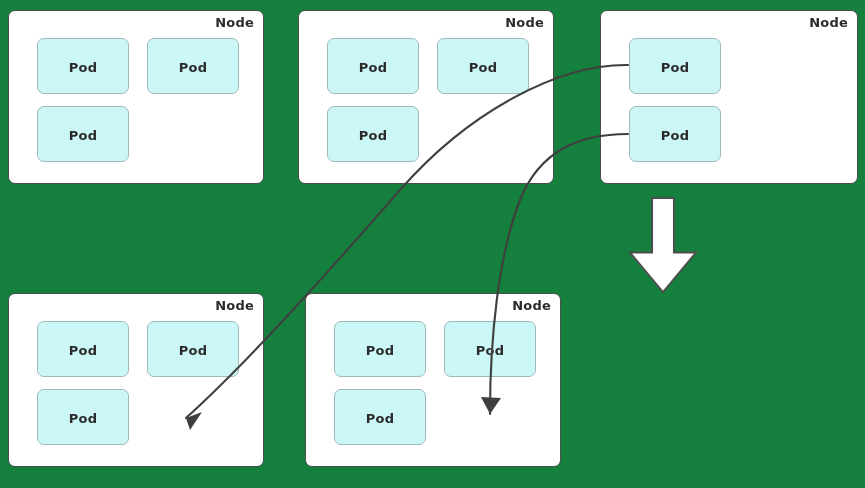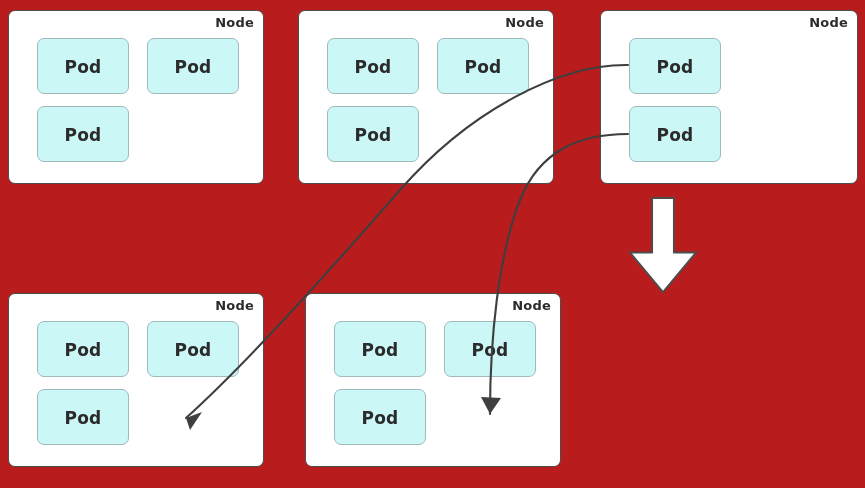--- a/index.html
+++ b/index.html
@@ -8,21 +8,21 @@
     padding: 0;
     background: #ffffff;
   }
   body {
     font-family: "DejaVu Sans", "Liberation Sans", sans-serif;
   }
   #canvas {
     position: relative;
     width: 865px;
     height: 488px;
-    background: #b91c1c;
+    background: #15803d;
     overflow: hidden;
   }
   .node-box {
     position: absolute;
     box-sizing: border-box;
     background: #ffffff;
     border: 1.6px solid #4d4d4d;
     border-radius: 7px;
   }
   .node-label {
@@ -40,21 +40,21 @@
     position: absolute;
     box-sizing: border-box;
     background: #ccf7f7;
     border: 1.4px solid #9fb9bd;
     border-radius: 7px;
     display: flex;
     align-items: center;
     justify-content: center;
   }
   .pod-label {
-    font-size: 17px;
+    font-size: 13px;
     font-weight: bold;
     color: #2b2b2b;
     letter-spacing: 0.2px;
     transform: translateY(1px);
   }
   #arrows-layer {
     position: absolute;
     left: 0;
     top: 0;
     width: 865px;

